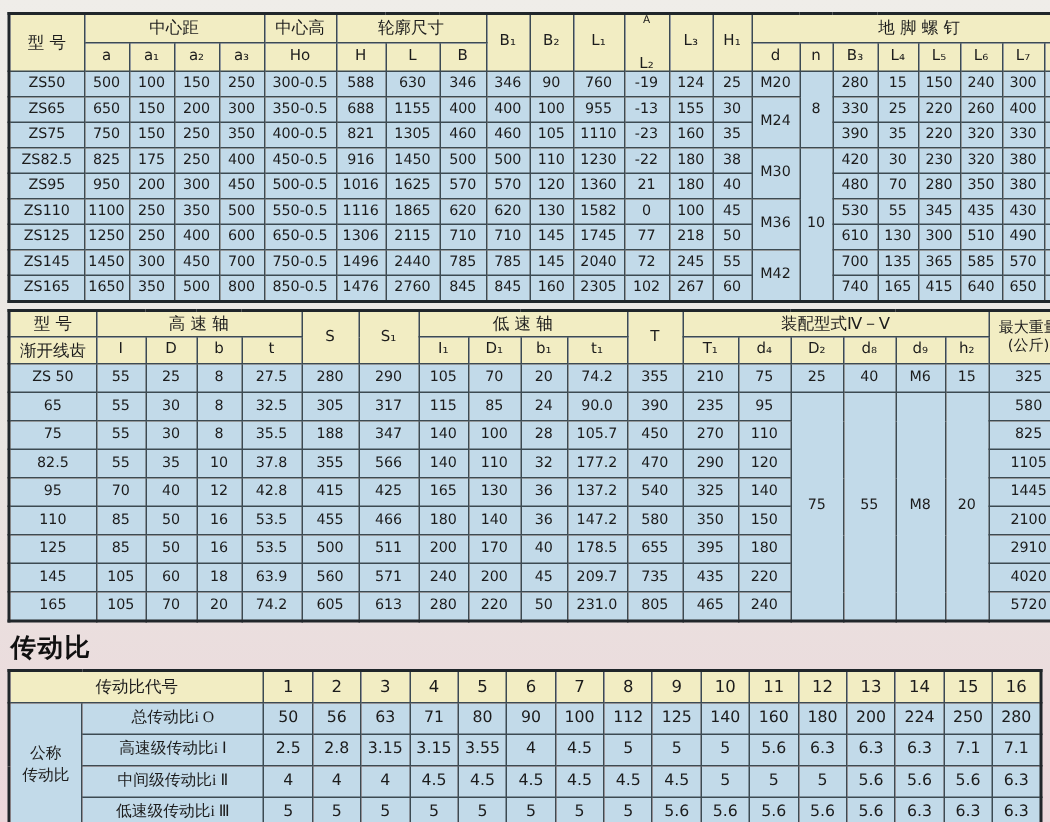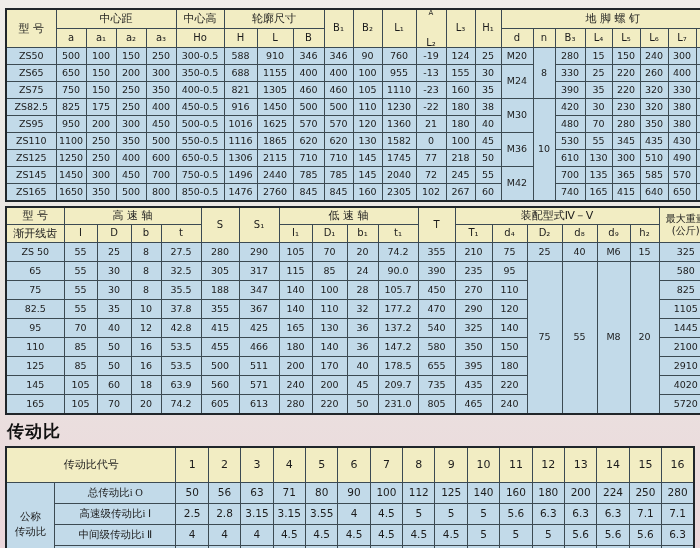--- a/index.html
+++ b/index.html
@@ -15,21 +15,21 @@
   th,td{border:1px solid var(--border_in);padding:0;text-align:center;vertical-align:middle;overflow:hidden;}
   th{background:var(--header_bg);font-weight:normal;font-size:10px;line-height:1.25;}
   th.cn{font-size:11px;}
   td{background:var(--cell_bg);font-size:9.5px;line-height:1.3;}
   #t1 thead tr{height:18px;}
   #t1 tbody tr{height:17px;}
   #t2 thead tr{height:18px;}
   #t2 tbody tr{height:19px;}
   #t2{margin-top:4px;}
   #t3 tbody tr{height:21px;}
-  #t3 tr.hdrow{height:36px;}
+  #t3 tr.hdrow{height:22px;}
   #t3 tr.hdrow td{background:var(--header_bg);font-size:11px;}
   #t3 td{font-size:10.5px;}
   td.wrap{white-space:pre-line;font-size:11px;line-height:1.5;}
   td.lbl{font-size:11px;font-family:Liberation Serif, serif;}
   .two-line{white-space:pre-line;line-height:1.2;font-size:10px;}
   .l2sup{font-size:7px;line-height:6px;display:block;}
   .l2base{display:block;line-height:9px;margin-top:22px;}
   .section-title{font-size:17px;font-weight:bold;color:#101010;margin:5px 0 3px 2px;letter-spacing:1px;}
 </style>
 </head>
@@ -101,21 +101,21 @@
     </thead>
     <tbody id="t1body">
         <tr>
           <td>ZS50</td>
           <td>500</td>
           <td>100</td>
           <td>150</td>
           <td>250</td>
           <td>300-0.5</td>
           <td>588</td>
-          <td>910</td>
+          <td>630</td>
           <td>346</td>
           <td>346</td>
           <td>90</td>
           <td>760</td>
           <td>-19</td>
           <td>124</td>
           <td>25</td>
           <td>M20</td>
           <td rowspan="3">8</td>
           <td>280</td>
@@ -429,21 +429,21 @@
           <td>110</td>
           <td>825</td>
         </tr>
         <tr>
           <td>82.5</td>
           <td>55</td>
           <td>35</td>
           <td>10</td>
           <td>37.8</td>
           <td>355</td>
-          <td>367</td>
+          <td>566</td>
           <td>140</td>
           <td>110</td>
           <td>32</td>
           <td>177.2</td>
           <td>470</td>
           <td>290</td>
           <td>120</td>
           <td>1105</td>
         </tr>
         <tr>

